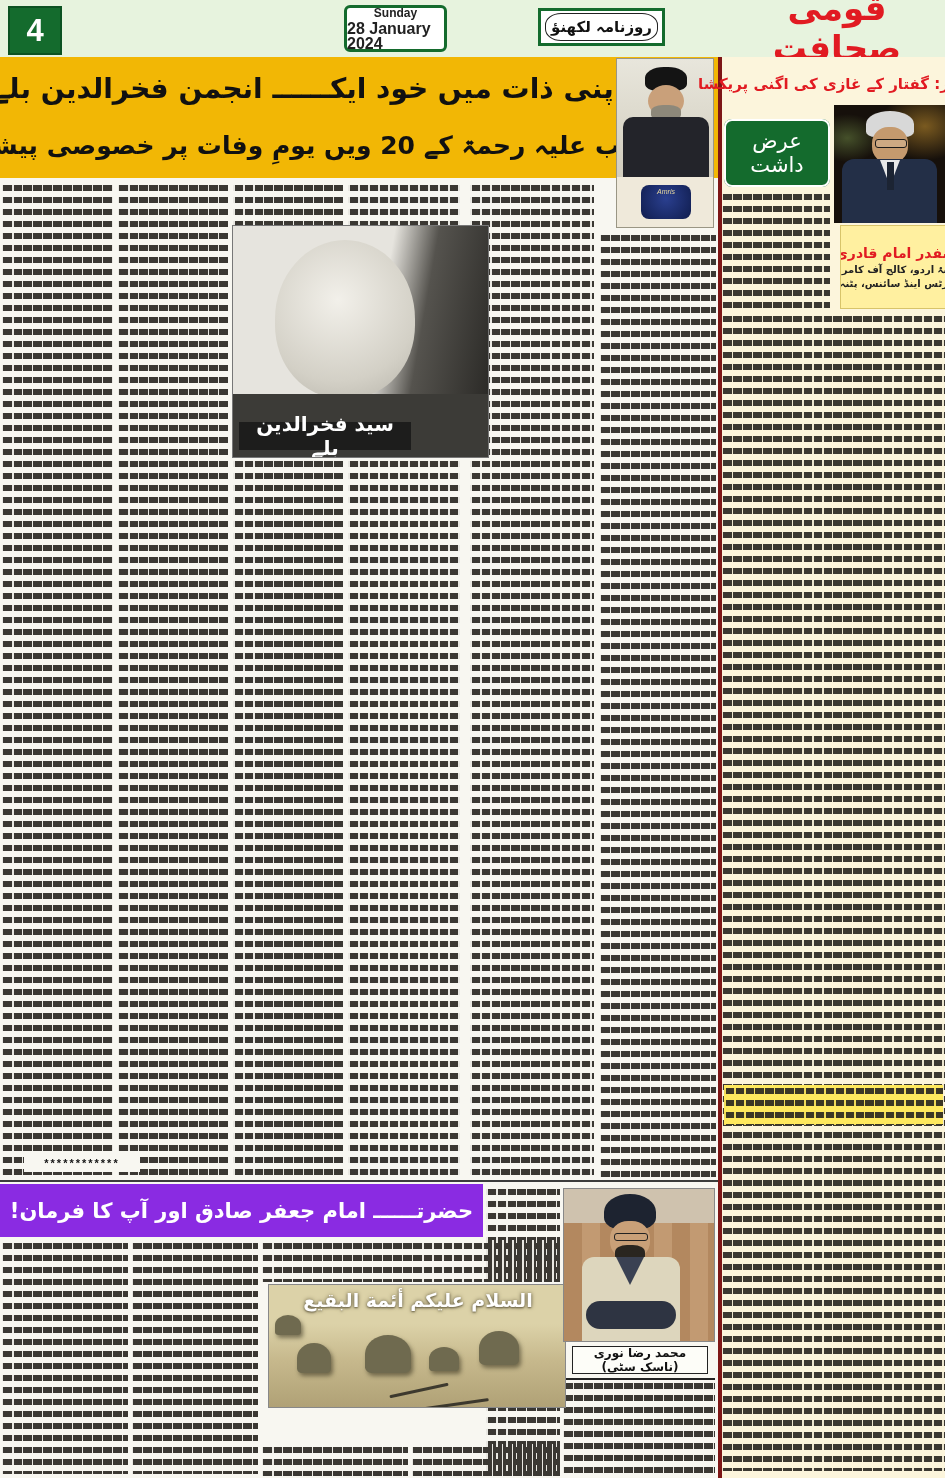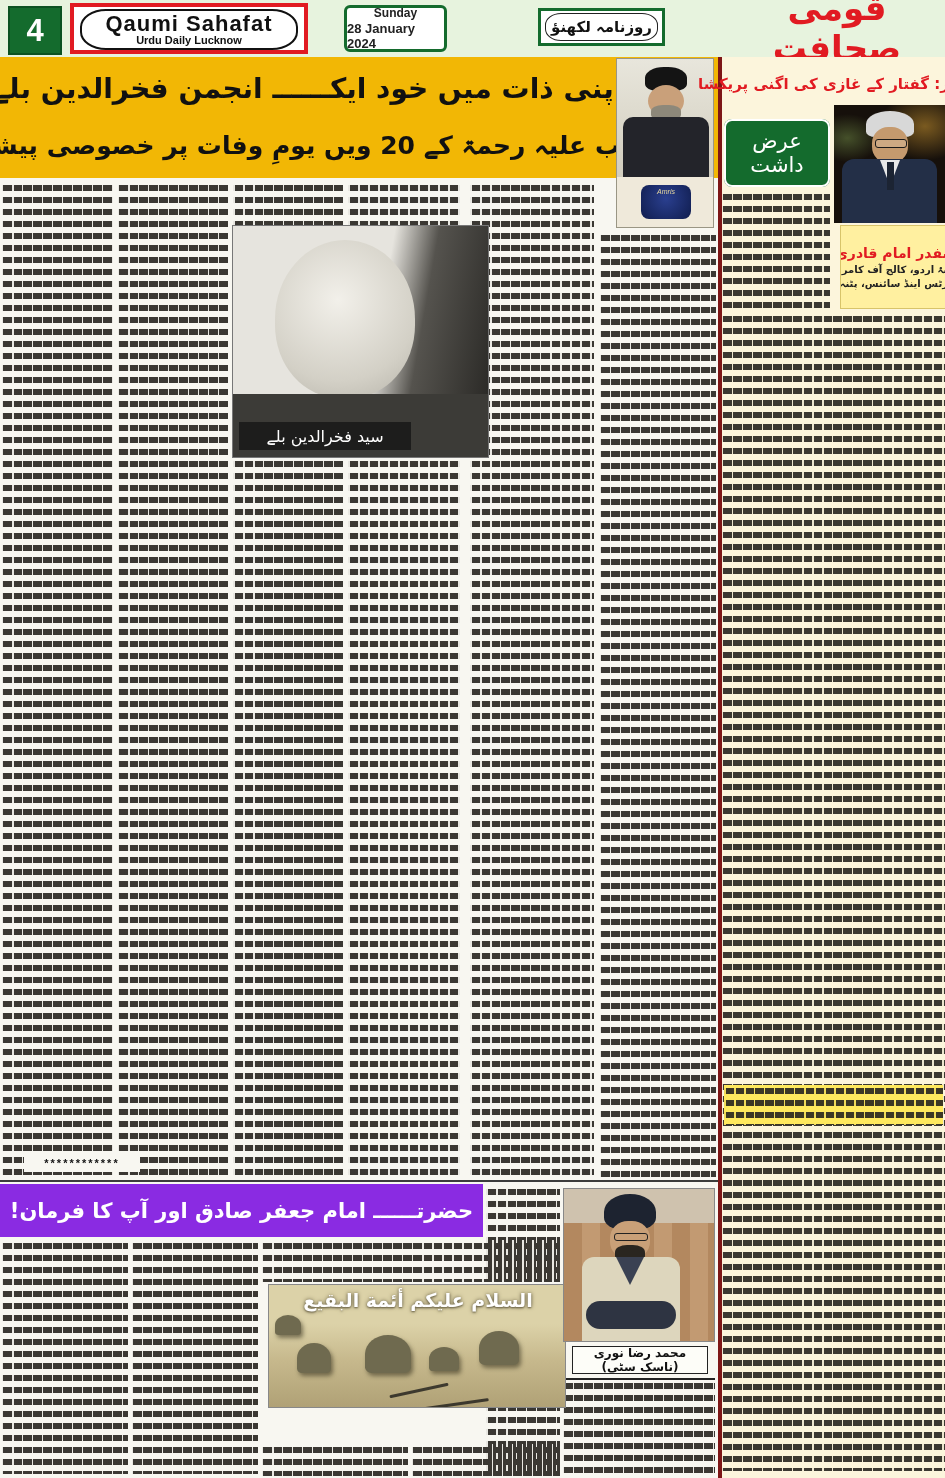--- a/index.html
+++ b/index.html
@@ -13,21 +13,21 @@
   .pgnum{left:8px;top:6px;width:50px;height:45px;background:#146b2d;border:2px solid #0c5222;
          color:#fff;font-weight:bold;font-size:31px;}
   .masthead{left:70px;top:3px;width:238px;height:51px;background:#fff;border:4px solid #e11b22;box-sizing:border-box;}
   .masthead-inner{margin:2px 6px;border:2px solid #111;border-radius:26px/18px;height:37px;
                   display:flex;flex-direction:column;align-items:center;justify-content:center;}
   .mast-title{font-size:22px;font-weight:bold;color:#111;line-height:20px;letter-spacing:1px;}
   .mast-sub{font-size:11px;font-weight:bold;color:#111;line-height:12px;}
   .datebox{left:344px;top:5px;width:103px;height:47px;background:#fff;border:3px solid #146b2d;border-radius:6px;
            box-sizing:border-box;display:flex;flex-direction:column;align-items:center;justify-content:center;}
   .date1{font-size:12px;font-weight:bold;color:#222;line-height:15px;}
-  .date2{font-size:13px;font-weight:bold;color:#222;line-height:15px;}
+  .date2{font-size:16px;font-weight:bold;color:#222;line-height:15px;}
   .roznama{left:538px;top:8px;width:127px;height:38px;background:#fff;border:3px solid #146b2d;box-sizing:border-box;}
   .roznama-inner{margin:2px 4px;border:1.5px solid #222;border-radius:16px/12px;height:26px;
                  display:flex;align-items:center;justify-content:center;font-size:15px;font-weight:bold;color:#111;}
   .urdu-title{right:8px;top:4px;width:200px;height:48px;color:#e11b22;font-weight:bold;font-size:34px;}
 
   
   .goldband{left:0;top:57px;width:718px;height:121px;background:#f2b705;}
   .headline1{left:4px;top:60px;width:608px;height:56px;font-size:28px;font-weight:bold;color:#111;white-space:nowrap;}
   .headline2{left:4px;top:117px;width:608px;height:56px;font-size:25px;font-weight:bold;color:#111;white-space:nowrap;}
 
@@ -69,21 +69,21 @@
   .sp-logo{position:absolute;left:24px;top:126px;width:50px;height:34px;border-radius:8px;
      background:radial-gradient(circle at 50% 40%,#2a3f8f,#101d4e);color:#e8d9a0;font-size:7px;font-style:italic;
      display:flex;align-items:flex-start;justify-content:center;padding-top:3px;box-sizing:border-box;}
 
   .portrait{left:232px;top:225px;width:257px;height:233px;overflow:hidden;border:1px solid #777;box-sizing:border-box;
      background:linear-gradient(100deg,#e6e4de 0 55%,#55534e 70%,#262522 100%);}
   .pt-head{position:absolute;left:42px;top:14px;width:140px;height:158px;border-radius:50% 50% 46% 46%;
      background:radial-gradient(circle at 45% 38%,#f2f0ea,#d3d0c6 65%,#b5b2a8 100%);}
   .pt-shoulders{position:absolute;left:0;top:168px;width:257px;height:65px;background:#3c3b37;}
   .pt-caption{position:absolute;left:6px;top:196px;width:172px;height:28px;background:rgba(25,25,25,.86);
-     color:#fff;font-weight:normal;font-size:16px;}
+     color:#fff;font-weight:bold;font-size:20px;}
 
   .safdar-hair{position:absolute;left:32px;top:6px;width:48px;height:26px;background:#d8d8d8;border-radius:50% 50% 20% 20%;}
   .safdar-face{position:absolute;left:38px;top:22px;width:36px;height:36px;background:#c59a6e;border-radius:45%;}
   .safdar-glasses{position:absolute;left:41px;top:34px;width:30px;height:7px;border:1.5px solid #1a1a1a;border-radius:3px;background:rgba(255,255,255,.15);}
   .safdar-suit{position:absolute;left:8px;top:54px;width:95px;height:64px;background:#232f47;border-radius:12px 12px 0 0;}
   .safdar-shirt{position:absolute;left:46px;top:55px;width:20px;height:26px;background:#e8e8e8;clip-path:polygon(0 0,100% 0,50% 100%);}
   .safdar-tie{position:absolute;left:53px;top:57px;width:7px;height:28px;background:#1c2433;}
 
   .razaphoto{left:563px;top:1188px;width:152px;height:154px;overflow:hidden;border:1px solid #888;box-sizing:border-box;
      background:repeating-linear-gradient(90deg,#b3885f 0 18px,#c29a72 18px 36px);}
@@ -115,26 +115,20 @@
 </style>
 </head>
 <body>
 
 <div class="page">
 
   <div class="abs header">
     <div class="abs pgnum center">
       <span>4</span>
     </div>
-    <div class="abs masthead">
-      <div class="masthead-inner">
-        <div class="mast-title">Qaumi Sahafat</div>
-        <div class="mast-sub">Urdu Daily Lucknow</div>
-      </div>
-    </div>
     <div class="abs datebox">
       <div class="date1">Sunday</div>
       <div class="date2">28 January 2024</div>
     </div>
     <div class="abs roznama">
       <div class="roznama-inner rtl">روزنامہ لکھنؤ</div>
     </div>
     <div class="abs urdu-title center rtl">قومی صحافت</div>
   </div>
 

